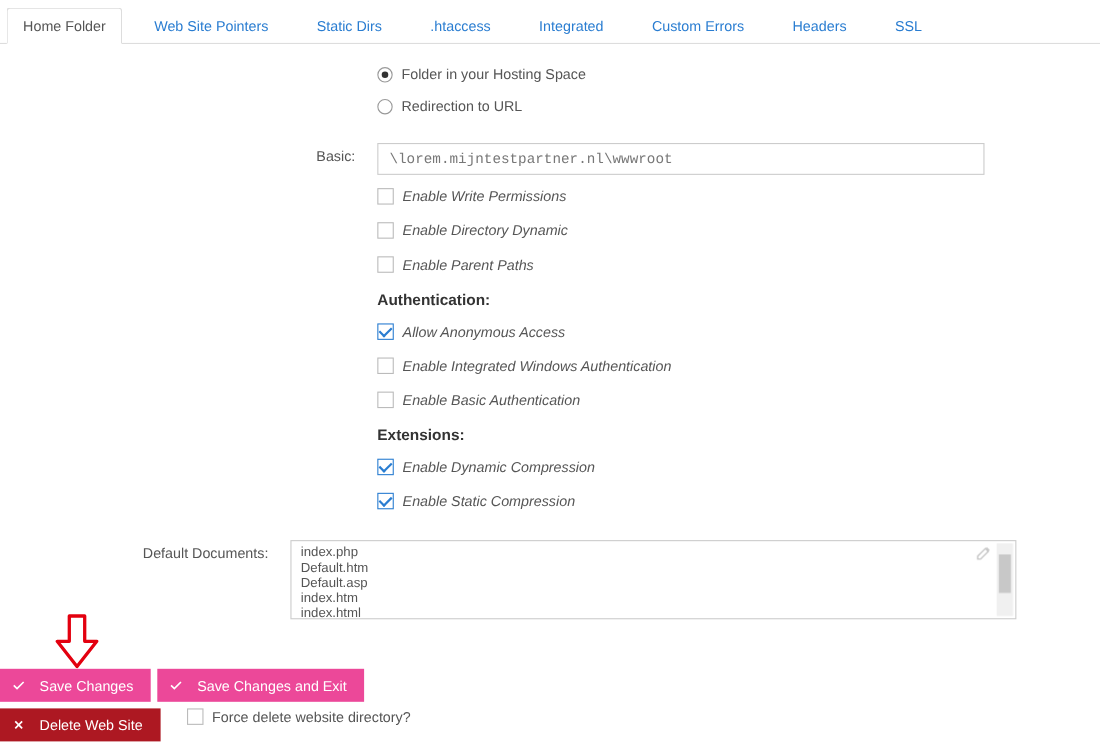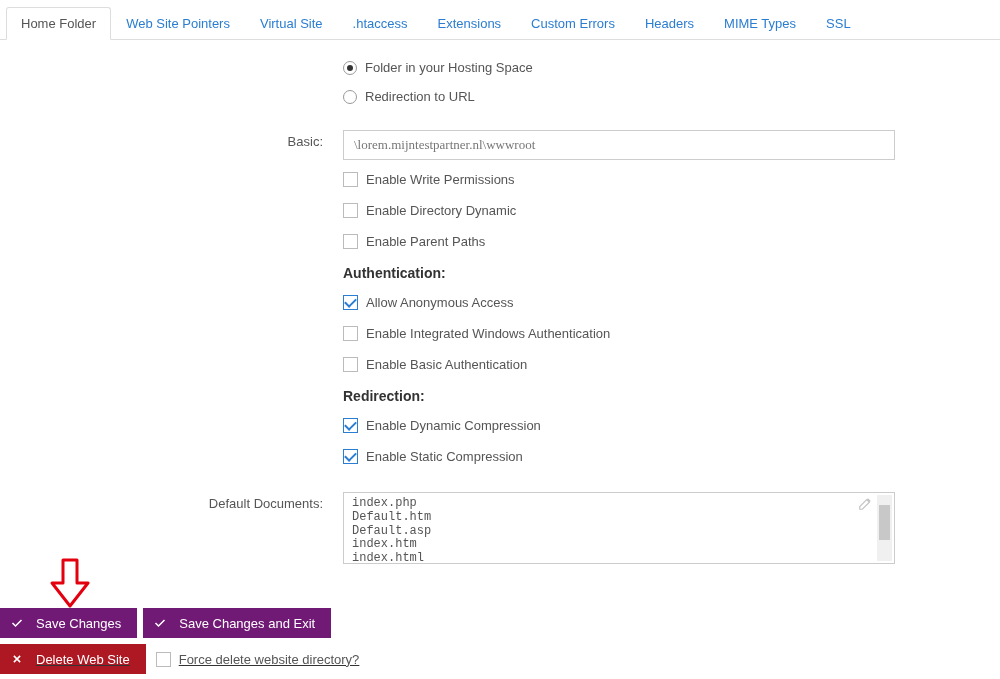--- a/index.html
+++ b/index.html
@@ -10,21 +10,21 @@
       background: #fff;
       width: 1000px;
       height: 679px;
       position: relative;
     }
     .tabs {
       display: flex;
       border-bottom: 1px solid #ddd;
       padding-left: 6px;
       padding-top: 6px;
-      gap: 0;
+      gap: 14px;
       text-align: center;
     }
     .tab {
       padding: 8px 14px;
       color: #2a7dd1;
       cursor: pointer;
       font-size: 13px;
       border: 1px solid transparent;
       border-bottom: none;
       position: relative;
@@ -80,32 +80,33 @@
       height: 6px;
       border-radius: 50%;
       background: #333;
     }
     .text-input {
       width: 552px;
       padding: 6px 10px;
       border: 1px solid #ccc;
       font-size: 13px;
       color: #777;
-      font-family: Liberation Serif, serif;
+      font-family: Liberation Mono, monospace;
     }
     .section-heading {
       font-weight: bold;
       font-size: 14px;
       color: #333;
       margin-top: 12px;
       margin-bottom: 14px;
     }
     .checkbox-row {
       display: flex;
       margin-bottom: 16px;
+      font-style: italic;
     }
     .checkbox {
       width: 15px;
       height: 15px;
       border: 1px solid #bbb;
       margin-right: 8px;
       cursor: pointer;
       display: inline-flex;
       align-items: center;
       justify-content: center;
@@ -120,24 +121,23 @@
       border-left: 2px solid #2a7dd1;
       border-bottom: 2px solid #2a7dd1;
       transform: rotate(-45deg);
       margin-top: -3px;
     }
     .checkbox-label {
       color: #555;
       font-size: 13px;
     }
     .textarea-wrap {
-      width: 552px;
+      width: 660px;
       border: 1px solid #ccc;
       position: relative;
-      font-family: Liberation Mono, monospace;
     }
     .textarea-content {
       padding: 4px 8px;
       height: 70px;
       overflow-y: auto;
       font-size: 12px;
       color: #555;
       line-height: 1.15;
     }
     .textarea-content div {
@@ -178,62 +178,60 @@
     .btn {
       display: inline-flex;
       align-items: center;
       padding: 0 16px 0 10px;
       height: 30px;
       color: #fff;
       cursor: pointer;
       font-size: 13px;
       border: none;
     }
-    .btn-gray { background: #701a75; }
+    .btn-gray { background: #ec4899; }
     .btn-red { background: #ad1822; }
     .btn-icon {
       margin-right: 12px;
       width: 14px;
       height: 14px;
       display: inline-flex;
       align-items: center;
       justify-content: center;
     }
     .delete-row {
       position: absolute;
       left: 0;
       top: 644px;
       display: flex;
-      align-items: center;
-      gap: 10px;
-      text-decoration: underline;
+      align-items: flex-start;
+      gap: 24px;
     }
     .force-check-row {
       display: flex;
       align-items: center;
     }
     .red-arrow {
       position: absolute;
       left: 48px;
       top: 558px;
       pointer-events: none;
     }
   </style>
 </head>
 <body>
 
 <div class="tabs">
   <div class="tab active">Home Folder</div>
   <div class="tab">Web Site Pointers</div>
-  <div class="tab">Virtual Site</div>
+  <div class="tab">Static Dirs</div>
   <div class="tab">.htaccess</div>
-  <div class="tab">Extensions</div>
+  <div class="tab">Integrated</div>
   <div class="tab">Custom Errors</div>
   <div class="tab">Headers</div>
-  <div class="tab">MIME Types</div>
   <div class="tab">SSL</div>
 </div>
 
 <div class="content">
 
   <div class="form-row">
     <div class="form-label"></div>
     <div class="form-value">
       <div class="radio-row">
         <span class="radio checked"></span>
@@ -276,21 +274,21 @@
       </div>
       <div class="checkbox-row">
         <span class="checkbox"></span>
         <span class="checkbox-label">Enable Integrated Windows Authentication</span>
       </div>
       <div class="checkbox-row">
         <span class="checkbox"></span>
         <span class="checkbox-label">Enable Basic Authentication</span>
       </div>
 
-      <div class="section-heading">Redirection:</div>
+      <div class="section-heading">Extensions:</div>
       <div class="checkbox-row">
         <span class="checkbox checked"></span>
         <span class="checkbox-label">Enable Dynamic Compression</span>
       </div>
       <div class="checkbox-row">
         <span class="checkbox checked"></span>
         <span class="checkbox-label">Enable Static Compression</span>
       </div>
     </div>
   </div>

